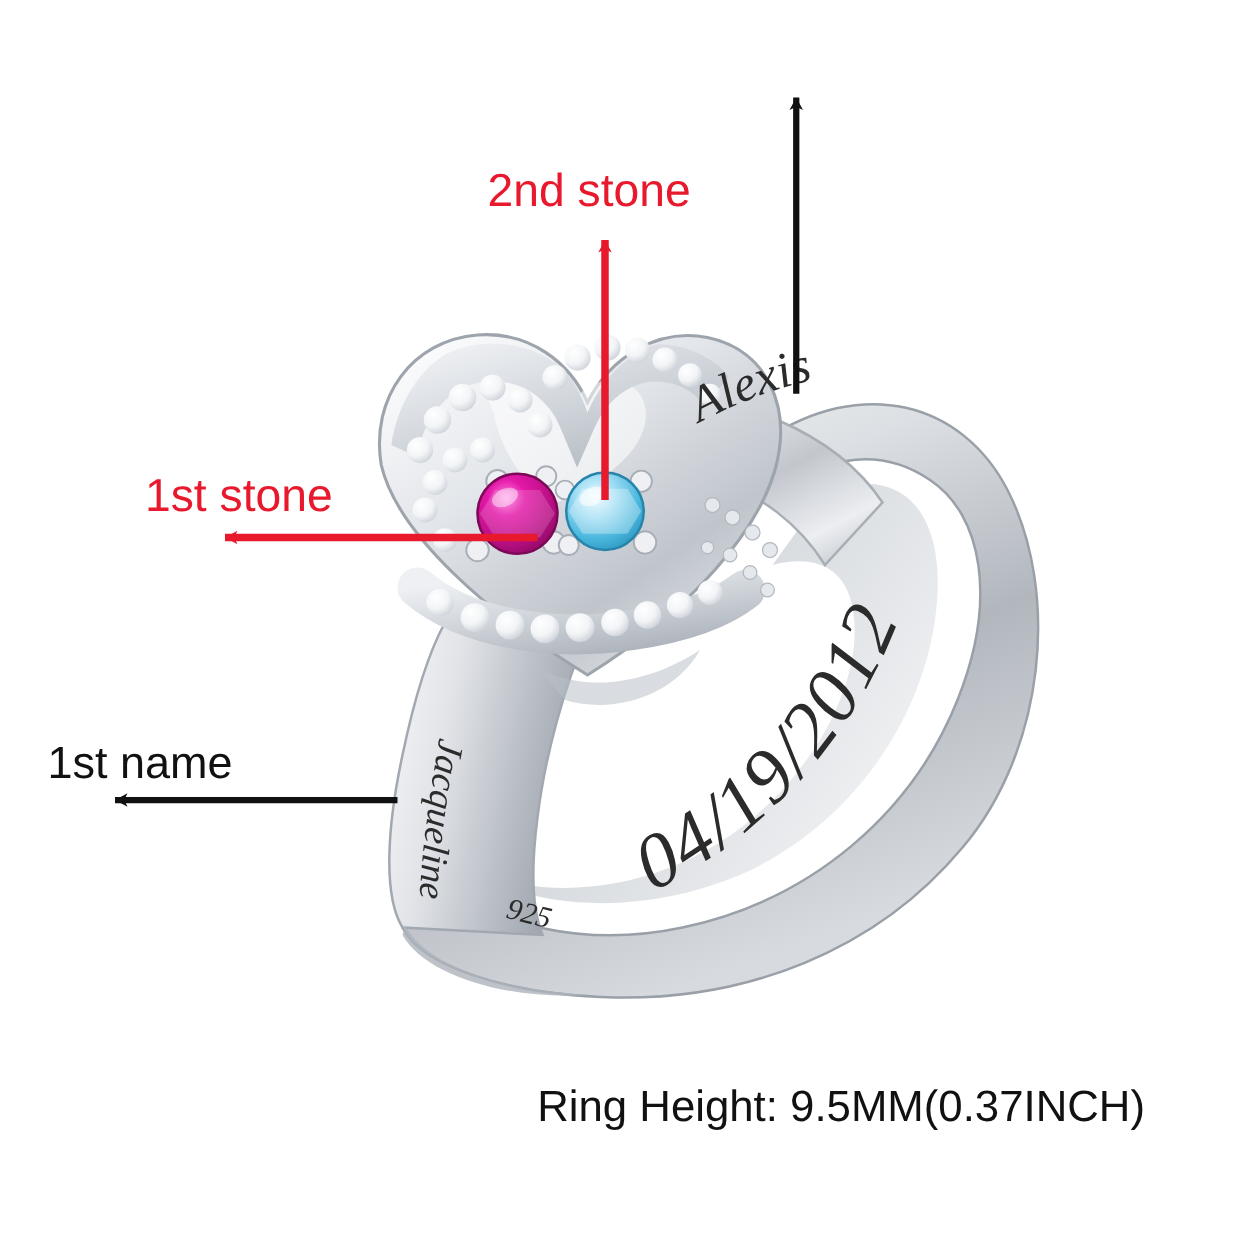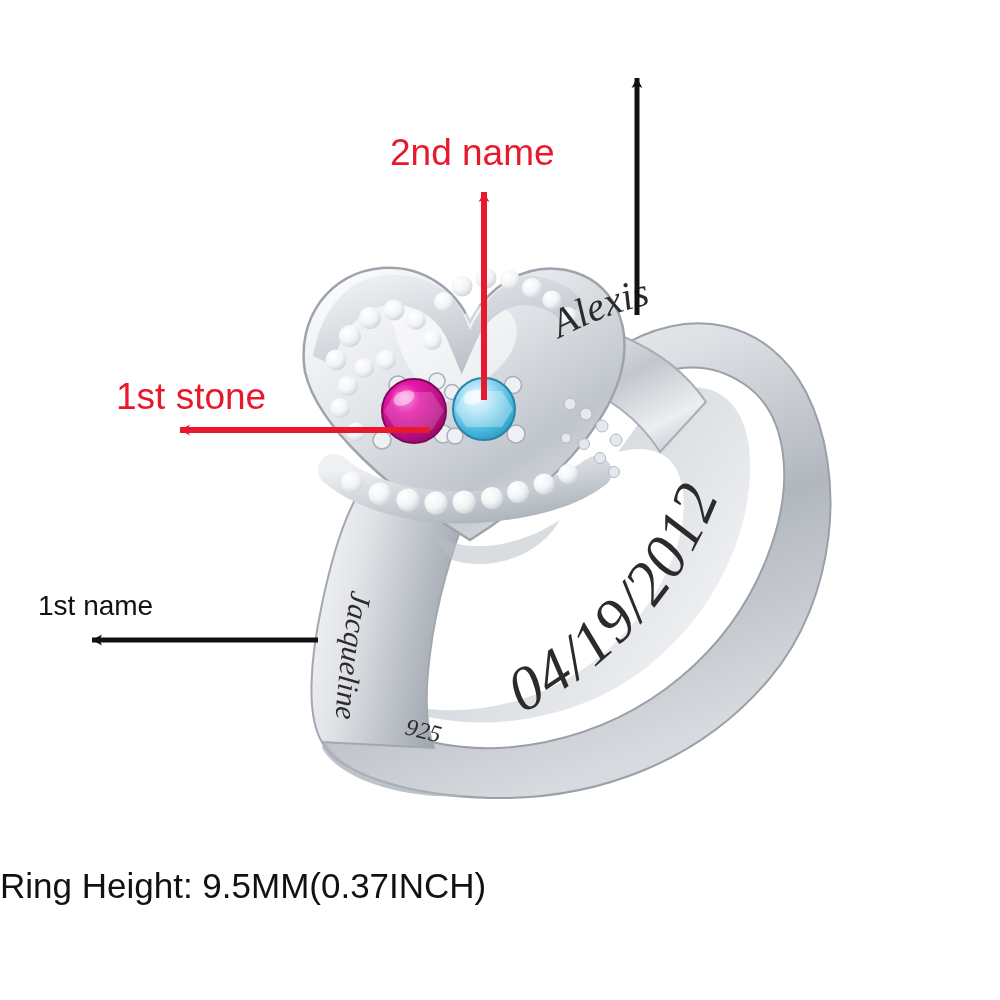--- a/index.html
+++ b/index.html
@@ -46,28 +46,28 @@
   }
   #label-1st-stone {
     left: 92px;
     top: 378px;
     font-size: 37px;
     margin-left: 24px;
   }
   #label-1st-name {
     left: 38px;
     top: 592px;
-    font-size: 28px;
+    font-size: 36px;
   }
 
   .spec-line {
     position: absolute;
     left: 0;
     width: 916px;
-    text-align: left;
+    text-align: right;
     font-size: 35px;
     color: #111111;
     font-family: "Liberation Sans", sans-serif;
     white-space: nowrap;
   }
   #spec-ring-height { top: 866px; }
   #spec-main-stone  { top: 932px; }
 
   svg.overlay {
     position: absolute;
@@ -324,21 +324,21 @@
     <line x1="637" y1="315" x2="637" y2="78" stroke="#111111" stroke-width="5" marker-end="url(#arrowBlack)"></line>
 
     <line x1="484" y1="400" x2="484" y2="192" stroke="#e8192c" stroke-width="6" marker-end="url(#arrowRed)"></line>
 
     <line x1="430" y1="430" x2="180" y2="430" stroke="#e8192c" stroke-width="6" marker-end="url(#arrowRed)"></line>
 
     <line x1="318" y1="640" x2="92" y2="640" stroke="#111111" stroke-width="5" marker-end="url(#arrowBlack)"></line>
   </svg>
 
 
-  <div class="callout-label callout-red" id="label-2nd-stone">2nd name</div>
+  <div class="callout-label callout-red" id="label-2nd-stone">2nd stone</div>
 
   <div class="callout-label callout-red" id="label-1st-stone">1st stone</div>
 
   <div class="callout-label callout-black" id="label-1st-name">1st name</div>
 
   <div class="spec-line" id="spec-ring-height">Ring Height: 9.5MM(0.37INCH)</div>
 
 
 </div>
 

